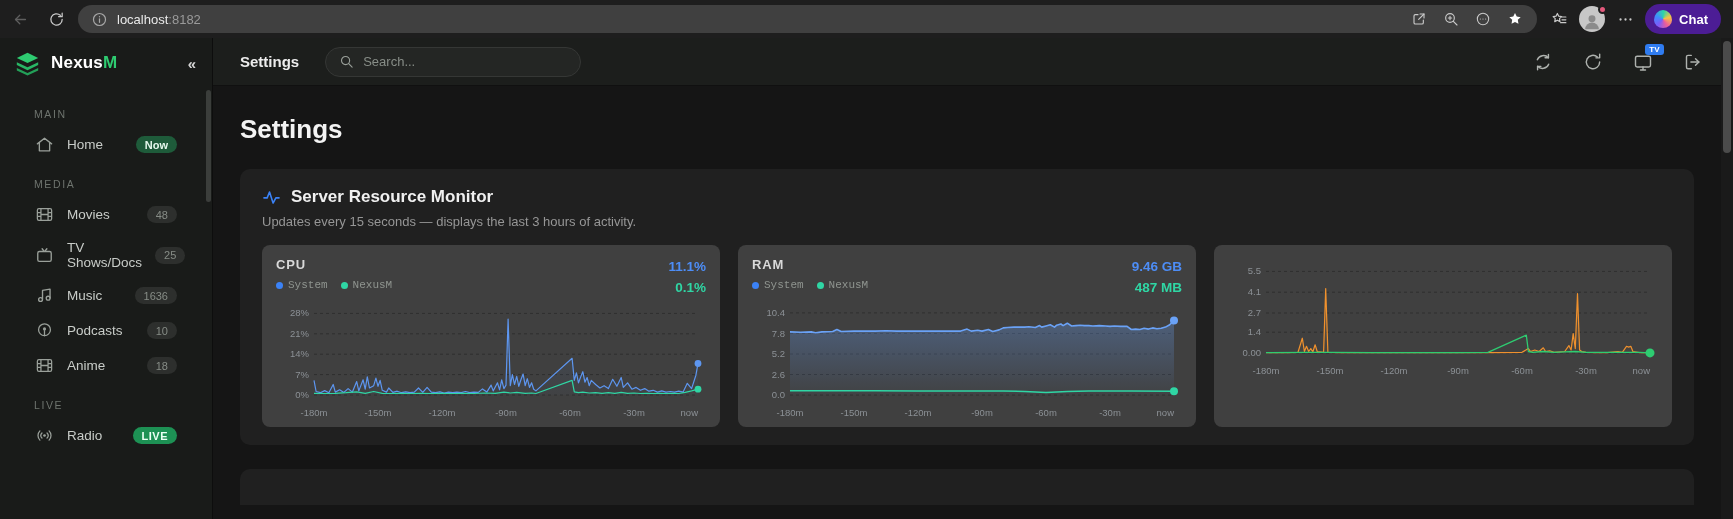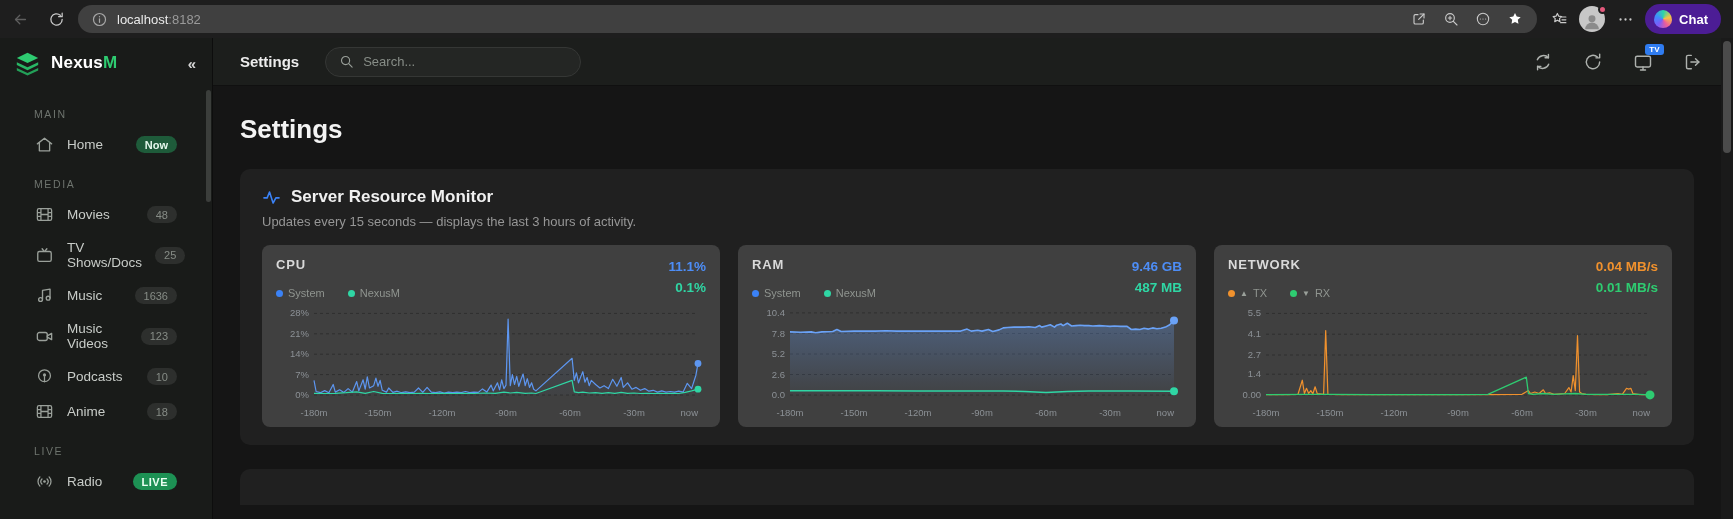--- a/index.html
+++ b/index.html
@@ -60,21 +60,21 @@
   .card { background:#202020; border-radius:10px; padding:18px 22px; }
   .card-title-row { display:flex; align-items:center; gap:10px; }
   .card-title-row svg { width:19px; height:19px; color:#3b82f6; }
   .card-title { font-size:17px; font-weight:700; color:#f0f0f0; }
   .card-sub { margin-top:7px; color:#969696; font-size:13px; }
 
   .charts { display:flex; gap:18px; margin-top:16px; }
   .panel { flex:1; background:#404040; border-radius:8px; padding:12px 14px 6px; min-width:0; }
   .panel-head { display:flex; justify-content:space-between; align-items:flex-start; }
   .panel-title { font-size:13px; font-weight:600; color:#d9d9d9; letter-spacing:.8px; }
-  .legend { display:flex; gap:23px; margin-top:15px; align-items:center; font-size:11px; color:#8f948f; }
+  .legend { display:flex; gap:13px; margin-top:7px; align-items:center; font-size:11px; color:#8f948f;font-family:Liberation Mono, monospace; }
   .lg { display:flex; align-items:center; gap:5px; }
   .lg .dot { width:7px; height:7px; border-radius:50%; display:inline-block; }
   .lg .arrow { font-size:8px; color:#9aa09a; }
   .values { text-align:right; font-size:13.5px; font-weight:700; line-height:1.55; white-space:nowrap; }
   .panel svg.chart { display:block; width:100%; height:118px; margin-top:4px; }
 
   .card.partial { height:32px; margin-top:24px; border-radius:10px 10px 0 0; }
 
   .page-scrollbar { position:absolute; right:0; top:0; bottom:0; width:12px; background:#1a1a1a; }
   .page-scrollbar .thumb { position:absolute; top:3px; left:2px; width:8px; height:112px; background:#4b4b4b; border-radius:4px; }
@@ -213,30 +213,20 @@
         <div class="nav-item">
           <span class="icon">
             <svg viewBox="0 0 24 24" fill="none" stroke="currentColor" stroke-width="1.7" stroke-linecap="round" stroke-linejoin="round">
               <path d="M9.5 16.8V5.6L19 4v11.2"></path>
               <circle cx="7" cy="17" r="2.4"></circle>
               <circle cx="16.6" cy="15.4" r="2.4"></circle>
             </svg>
           </span>
           <span>Music</span>
           <span class="badge count">1636</span>
-        </div>
-        <div class="nav-item">
-          <span class="icon">
-            <svg viewBox="0 0 24 24" fill="none" stroke="currentColor" stroke-width="1.7" stroke-linejoin="round">
-              <rect x="3" y="7" width="12.5" height="10" rx="2.5"></rect>
-              <path d="M15.5 11.2 21 8v8l-5.5-3.2z"></path>
-            </svg>
-          </span>
-          <span>Music Videos</span>
-          <span class="badge count">123</span>
         </div>
         <div class="nav-item">
           <span class="icon">
             <svg viewBox="0 0 24 24" fill="none" stroke="currentColor" stroke-width="1.6" stroke-linecap="round">
               <circle cx="12" cy="11" r="7.5"></circle>
               <circle cx="12" cy="10" r="2" fill="currentColor" stroke="none"></circle>
               <path d="M12 12.2v6.3"></path>
             </svg>
           </span>
           <span>Podcasts</span>
@@ -419,41 +409,20 @@
                 <text x="422.0" y="113" text-anchor="end" fill="#8c9196" font-size="9.5">now</text>
                 <path d="M38.0 28.9L48.7 29.3L59.3 28.9L63.6 29.7L70.0 28.9L80.7 28.5L84.9 26.5L89.2 28.5L102.0 28.1L112.7 28.1L123.3 28.1L134.0 27.7L144.7 28.1L155.3 28.1L166.0 28.1L176.7 28.1L187.3 28.1L198.0 28.1L208.7 28.1L215.1 26.1L219.3 28.1L225.7 27.3L230.0 28.1L236.4 26.5L240.7 28.5L247.1 26.9L251.3 24.9L255.6 24.5L262.0 24.1L272.7 24.1L276.9 23.8L283.3 24.5L287.6 22.6L289.7 24.1L294.0 23.0L298.3 21.8L302.5 24.1L304.7 22.2L308.9 21.0L311.1 22.6L315.3 20.2L319.6 23.0L323.9 22.6L328.1 22.2L332.4 22.6L336.7 22.6L340.9 23.0L347.3 22.6L353.7 23.0L358.0 23.4L362.3 23.0L368.7 23.4L375.1 23.4L379.3 26.5L383.6 26.1L387.9 26.5L392.1 25.3L396.4 26.1L400.7 24.9L404.9 25.7L409.2 25.3L413.5 24.1L417.7 21.8L422.0 17.4L422.0 92L38.0 92Z" fill="url(#grad1-0)" stroke="none"></path>
                 <path d="M38.0 28.9L48.7 29.3L59.3 28.9L63.6 29.7L70.0 28.9L80.7 28.5L84.9 26.5L89.2 28.5L102.0 28.1L112.7 28.1L123.3 28.1L134.0 27.7L144.7 28.1L155.3 28.1L166.0 28.1L176.7 28.1L187.3 28.1L198.0 28.1L208.7 28.1L215.1 26.1L219.3 28.1L225.7 27.3L230.0 28.1L236.4 26.5L240.7 28.5L247.1 26.9L251.3 24.9L255.6 24.5L262.0 24.1L272.7 24.1L276.9 23.8L283.3 24.5L287.6 22.6L289.7 24.1L294.0 23.0L298.3 21.8L302.5 24.1L304.7 22.2L308.9 21.0L311.1 22.6L315.3 20.2L319.6 23.0L323.9 22.6L328.1 22.2L332.4 22.6L336.7 22.6L340.9 23.0L347.3 22.6L353.7 23.0L358.0 23.4L362.3 23.0L368.7 23.4L375.1 23.4L379.3 26.5L383.6 26.1L387.9 26.5L392.1 25.3L396.4 26.1L400.7 24.9L404.9 25.7L409.2 25.3L413.5 24.1L417.7 21.8L422.0 17.4" fill="none" stroke="#6aa2f7" stroke-width="1.6" stroke-linejoin="round"></path>
                 <circle cx="422.0" cy="17.4" r="4" fill="#6aa2f7"></circle>
                 <path d="M38.0 87.7L80.7 87.7L123.3 87.7L166.0 88.1L208.7 88.1L251.3 88.1L272.7 88.4L294.0 89.6L315.3 88.4L336.7 88.1L379.3 88.1L422.0 88.2" fill="none" stroke="#2fd6a4" stroke-width="1.5" stroke-linejoin="round"></path>
                 <circle cx="422.0" cy="88.2" r="4" fill="#2fd6a4"></circle>
               </svg>
   </div>
 
   <div class="panel">
-    <div class="panel-head">
-      <div>
-        <div class="panel-title">NETWORK</div>
-        <div class="legend">
-                    <span class="lg">
-                      <i class="dot" style="background: rgb(240, 145, 45);"></i>
-                      <i class="arrow">▲</i>
-                      <span>TX</span>
-                    </span>
-                    <span class="lg">
-                      <i class="dot" style="background: rgb(46, 204, 113);"></i>
-                      <i class="arrow">▼</i>
-                      <span>RX</span>
-                    </span>
-                  </div>
-      </div>
-      <div class="values">
-                  <div style="color: rgb(240, 145, 45);">0.04 MB/s</div>
-                  <div style="color: rgb(46, 204, 113);">0.01 MB/s</div>
-                </div>
-    </div>
     <svg class="chart" viewBox="0 0 430 118">
                 <defs>
                   <linearGradient id="grad2-0" x1="0" y1="0" x2="0" y2="1">
                     <stop offset="0" stop-color="#f0912d" stop-opacity="0.3"></stop>
                     <stop offset="1" stop-color="#f0912d" stop-opacity="0.02"></stop>
                   </linearGradient>
                 </defs>
                 <line x1="38" x2="422" y1="92.0" y2="92.0" stroke="#2e2e2e" stroke-width="1" stroke-dasharray="3 3"></line>
                 <text x="33" y="95.0" text-anchor="end" fill="#8c9196" font-size="9.5">0.00</text>
                 <line x1="38" x2="422" y1="71.2" y2="71.2" stroke="#2e2e2e" stroke-width="1" stroke-dasharray="3 3"></line>

